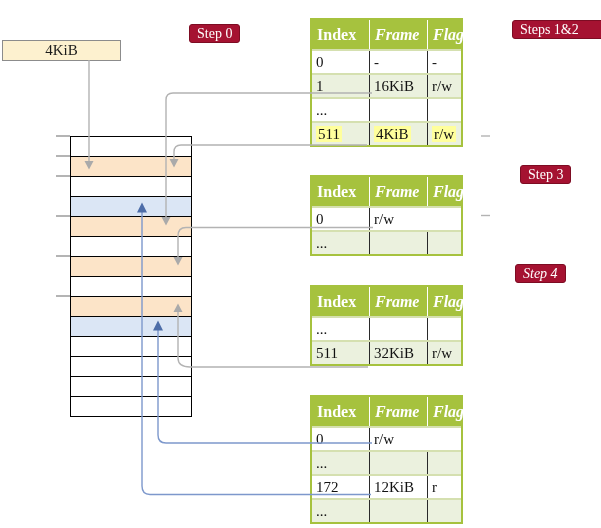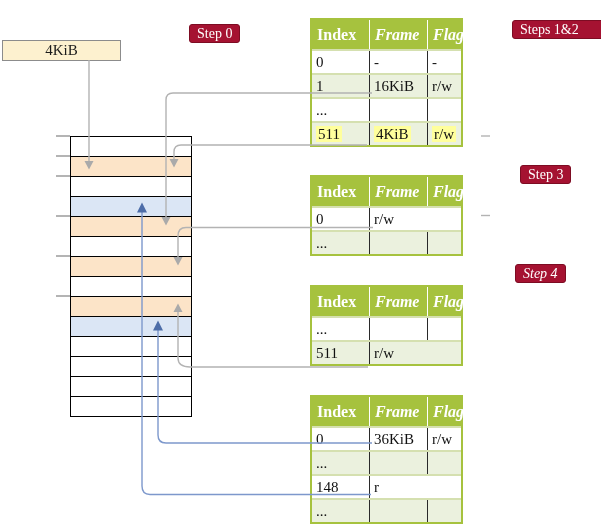--- a/index.html
+++ b/index.html
@@ -125,41 +125,42 @@
         <div class="hc">Frame</div>
         <div class="hc">Flags</div>
       </div>
       <div class="trow even">
         <div class="tc">...</div>
         <div class="tc"></div>
         <div class="tc"></div>
       </div>
       <div class="trow odd">
         <div class="tc">511</div>
+        <div class="tc">32KiB</div>
         <div class="tc">r/w</div>
       </div>
     </div>
   <div class="ptable" id="table4">
       <div class="thead">
         <div class="hc">Index</div>
         <div class="hc">Frame</div>
         <div class="hc">Flags</div>
       </div>
       <div class="trow even">
         <div class="tc">0</div>
-        <div class="tc">36KiB</div>
-        <div class="tc">r/w</div>
-      </div>
-      <div class="trow odd">
-        <div class="tc">...</div>
-        <div class="tc"></div>
-        <div class="tc"></div>
-      </div>
-      <div class="trow even">
-        <div class="tc">148</div>
+        <div class="tc">r/w</div>
+      </div>
+      <div class="trow odd">
+        <div class="tc">...</div>
+        <div class="tc"></div>
+        <div class="tc"></div>
+      </div>
+      <div class="trow even">
+        <div class="tc">172</div>
+        <div class="tc">12KiB</div>
         <div class="tc">r</div>
       </div>
       <div class="trow odd">
         <div class="tc">...</div>
         <div class="tc"></div>
         <div class="tc"></div>
       </div>
     </div>
 
   <svg id="overlay" width="601" height="528" viewBox="0 0 601 528">

